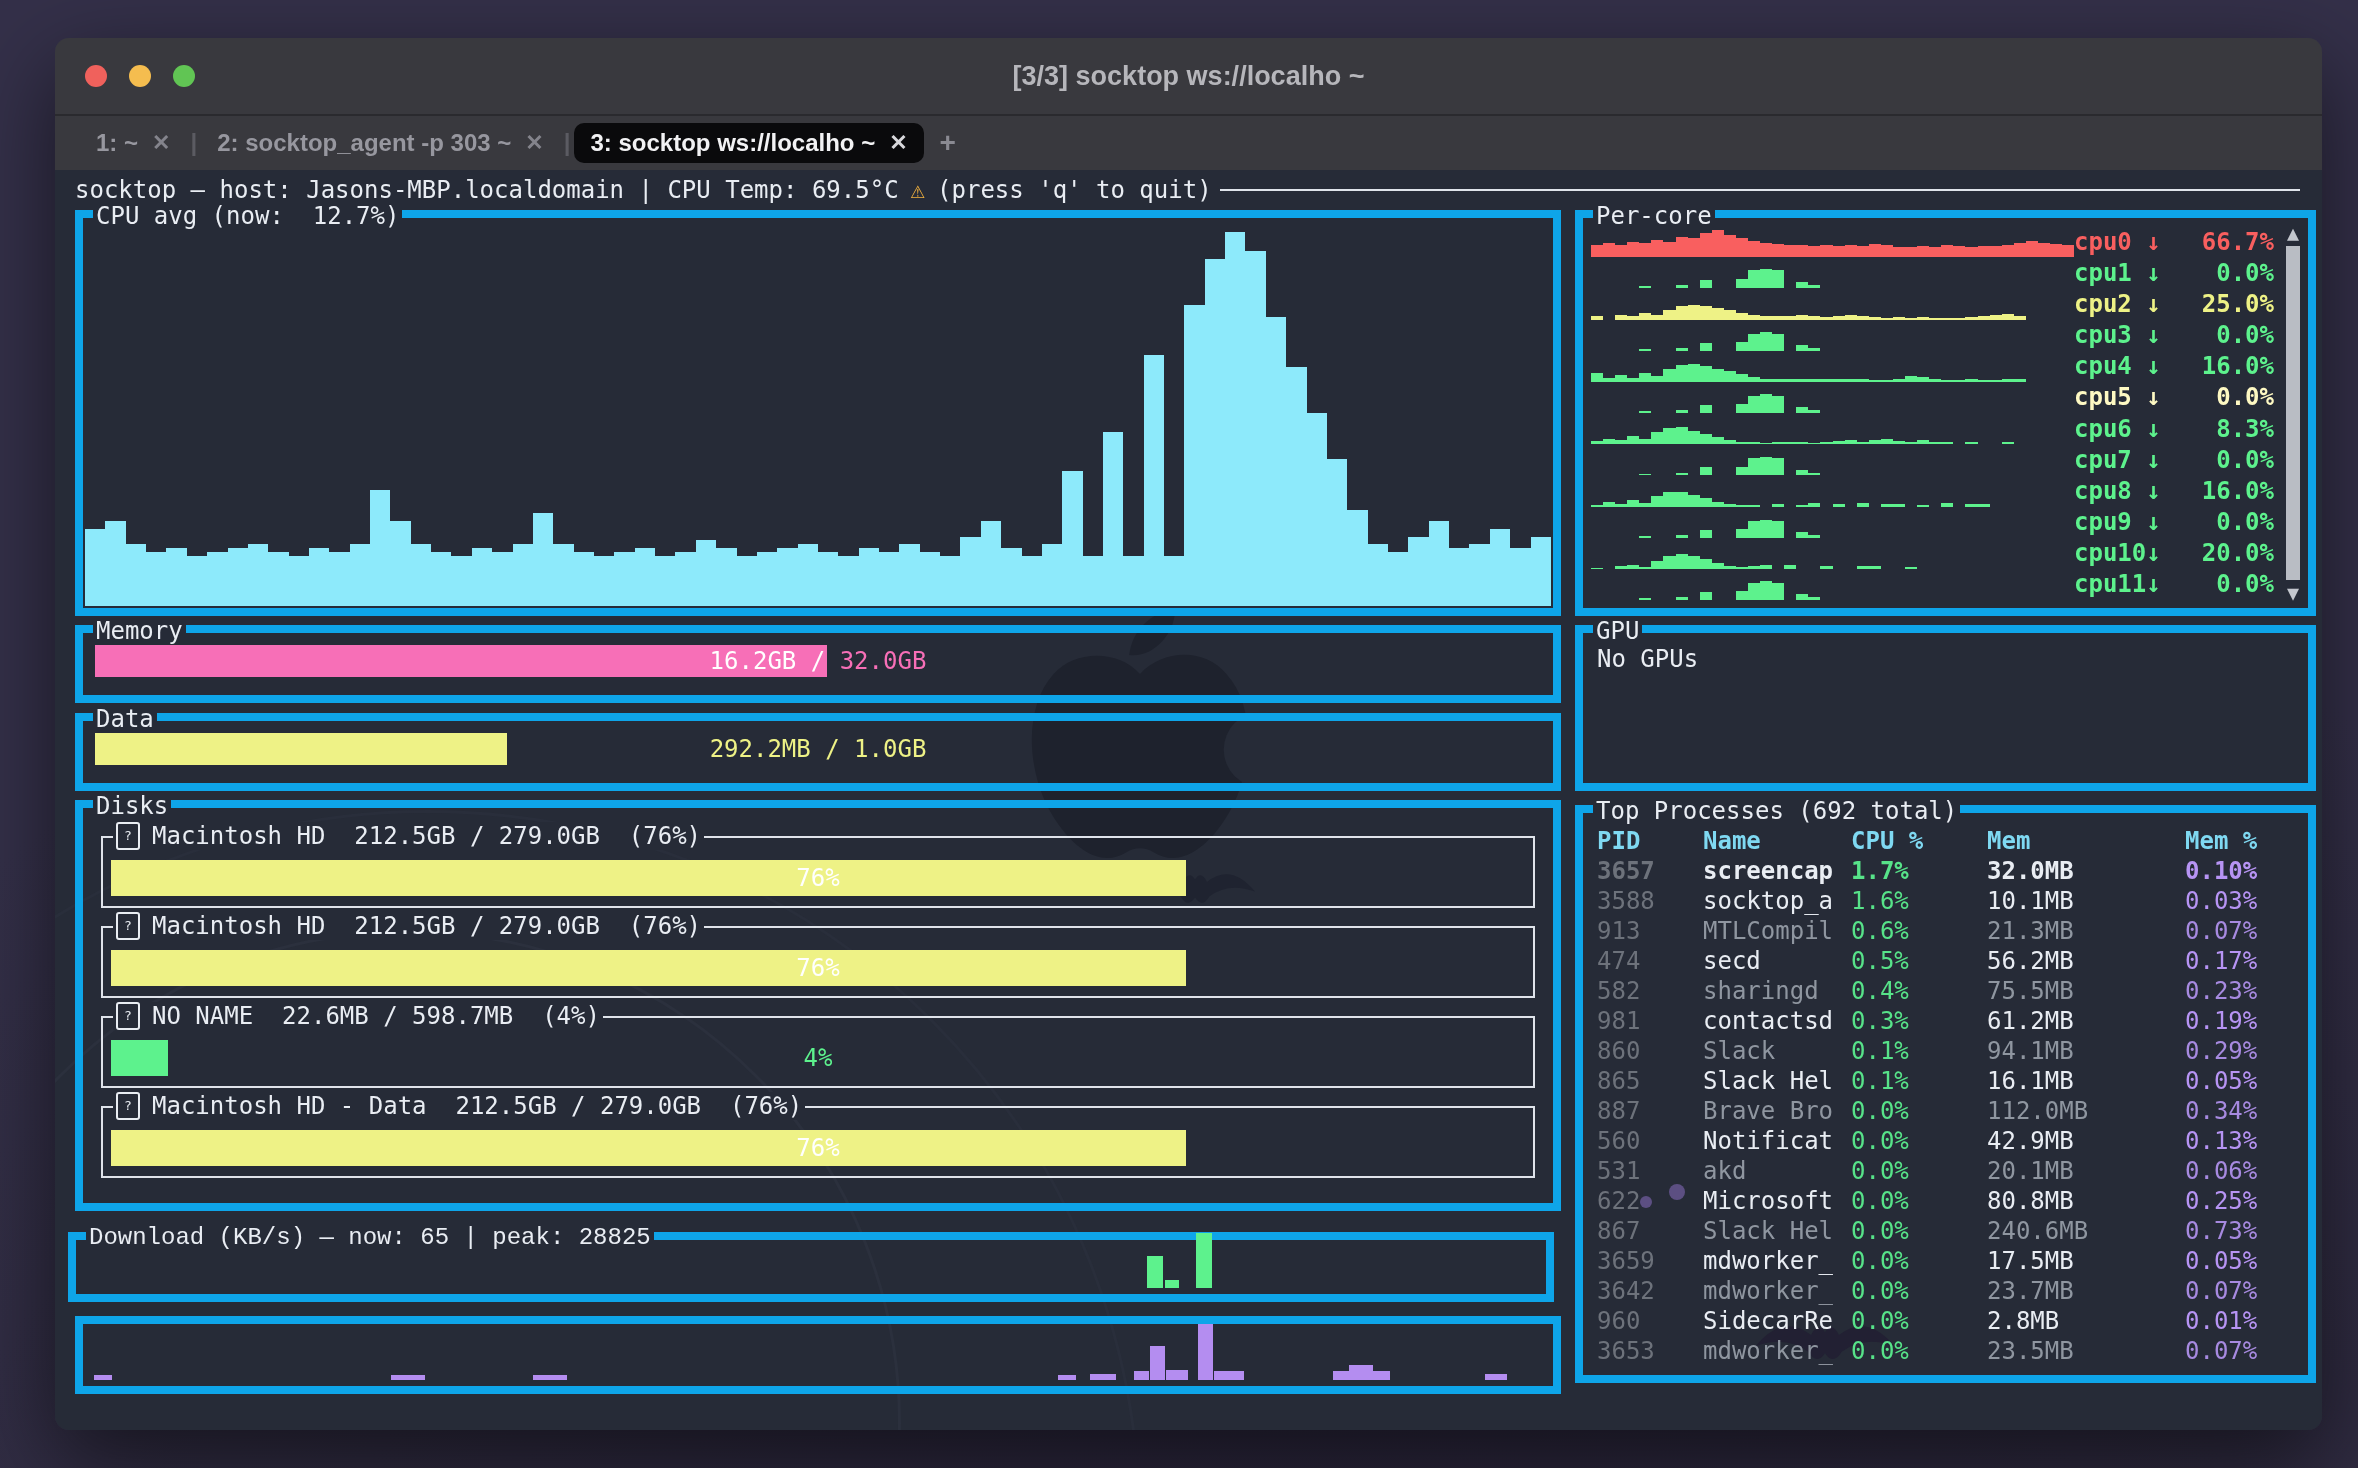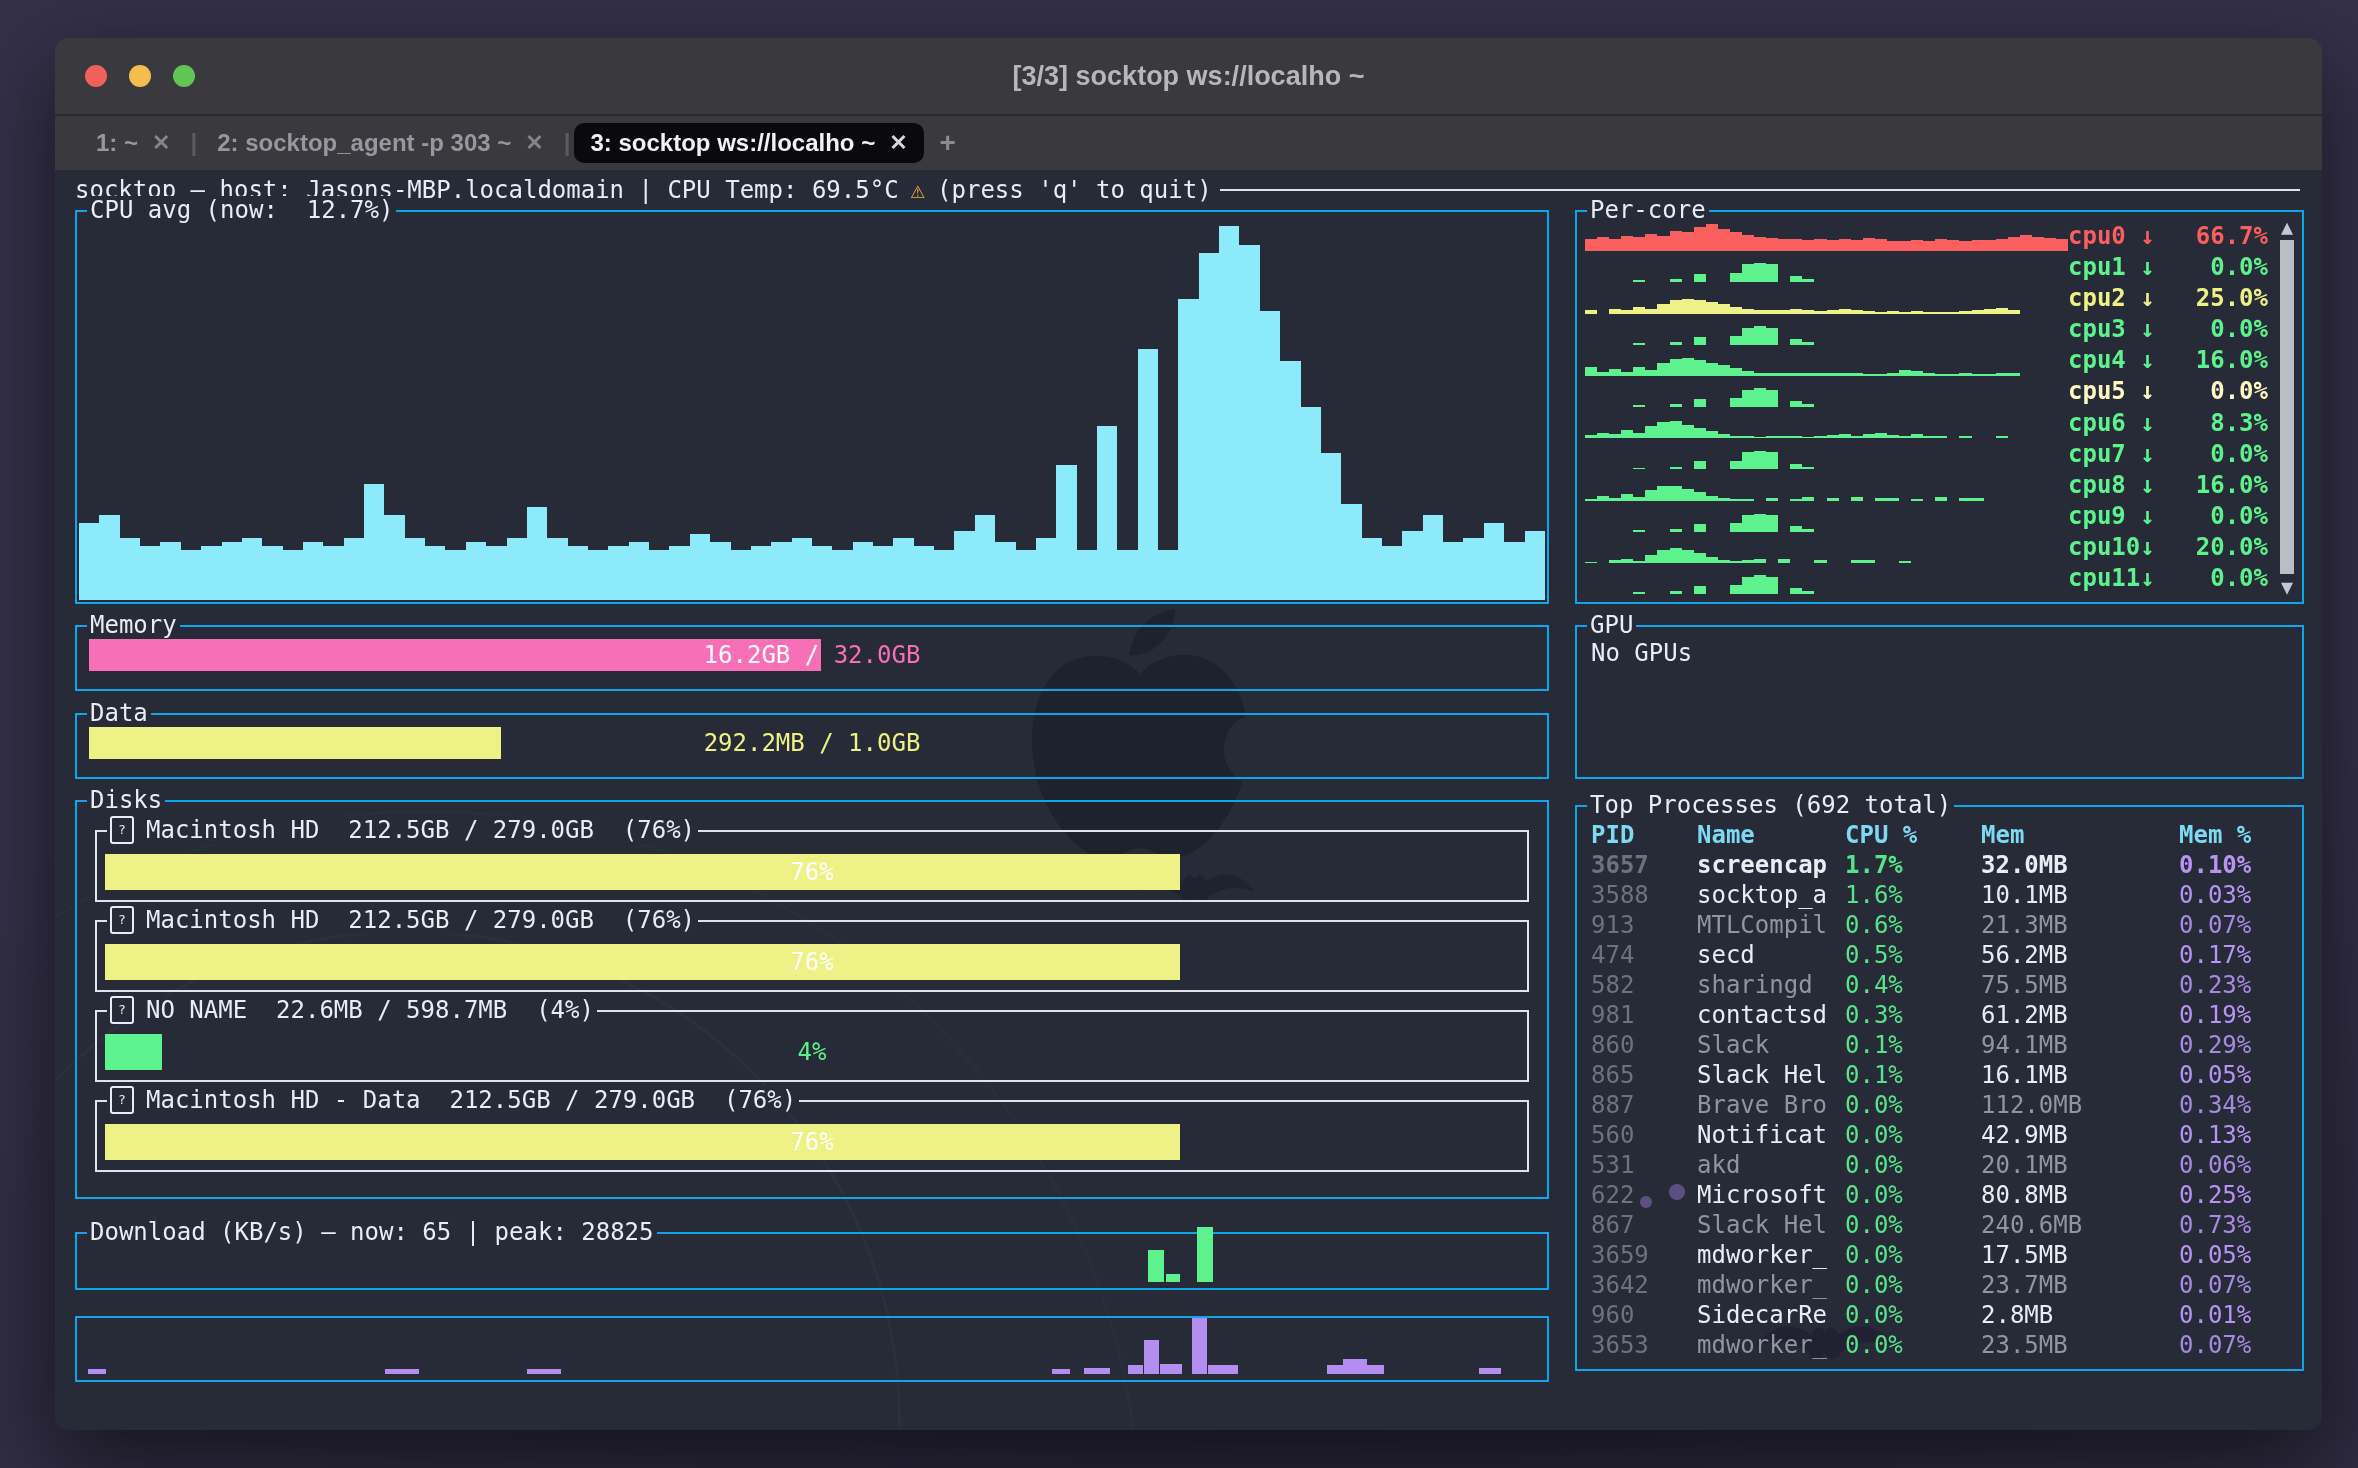--- a/index.html
+++ b/index.html
@@ -20,21 +20,21 @@
   .tab.active .close{color:#d8d8dc;}
   .tabsep{color:#5b5b62;margin:0 4px;}
   .newtab{margin-left:16px;color:#8a8a92;font-size:28px;}
   .term{position:absolute;left:0;right:0;top:132px;bottom:0;background:#262b37;
     font-family:"DejaVu Sans Mono", monospace;font-size:24px;color:#e9edf3;}
   
   .decor{position:absolute;z-index:0;pointer-events:none;}
   .ring{border-radius:50%;border:3px solid #2b303d;}
   .dot{border-radius:50%;background:#6f5c9c;opacity:.75;}
   
-  .panel{position:absolute;border:2px solid #0ea5e9;z-index:1;}
+  .panel{position:absolute;border:8px solid #0ea5e9;z-index:1;}
   .panel-title{position:absolute;top:-16px;left:10px;background:#262b37;padding:0 3px;
     color:#e9edf3;white-space:pre;line-height:28px;z-index:2;}
   
   .hdr{position:absolute;left:20px;top:6px;width:2225px;display:flex;align-items:center;
     white-space:pre;z-index:1;}
   .hdr .warn{color:#f2b23e;margin:0 12px;}
   .hdr .rule{flex:1;border-top:2px solid #dfe3ea;margin-left:8px;}
   
   .hbars{position:absolute;left:2px;right:2px;top:2px;bottom:2px;display:flex;align-items:flex-end;}
   .hbar{flex:1;}
@@ -804,21 +804,21 @@
           <div class="disk-sub" style="top: 298px;">
             <span class="panel-title disk-title"><span class="tofu">?</span><span>Macintosh HD - Data  212.5GB / 279.0GB  (76%)</span></span>
             <div class="disk-gauge">
               <div class="gauge-fill" style="width: 76%; background: rgb(238, 242, 134);"></div>
               <div class="gauge-label" style="color: rgb(255, 255, 255);">76%</div>
             </div>
           </div>
         </div>
     </div>
 
-    <div class="panel" style="left:20px;top:1062px;width:1470px;height:54px;">
+    <div class="panel" style="left:13px;top:1062px;width:1470px;height:54px;font-family:Liberation Mono, monospace;">
       <span class="panel-title">Download (KB/s) — now: 65 | peak: 28825</span>
       <div class="netarea" id="dl-area">
           <div class="netbar" style="left: 73%; width: 16px; height: 32px; background: rgb(93, 242, 141);"></div>
           <div class="netbar" style="left: 74.2%; width: 14px; height: 8px; background: rgb(93, 242, 141);"></div>
           <div class="netbar" style="left: 76.3%; width: 16px; height: 55px; background: rgb(93, 242, 141);"></div>
         </div>
     </div>
 
     <div class="panel" style="left:20px;top:1146px;width:1470px;height:62px;">
       <div class="netarea" id="ul-area">

